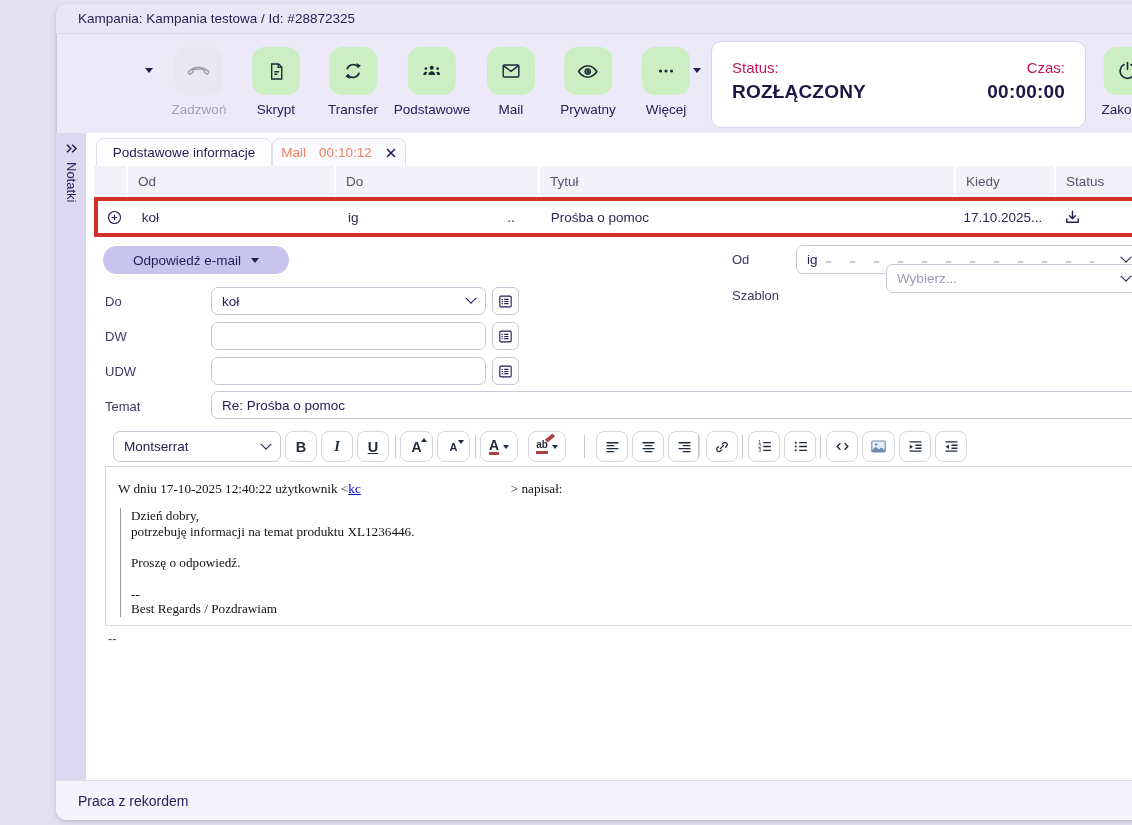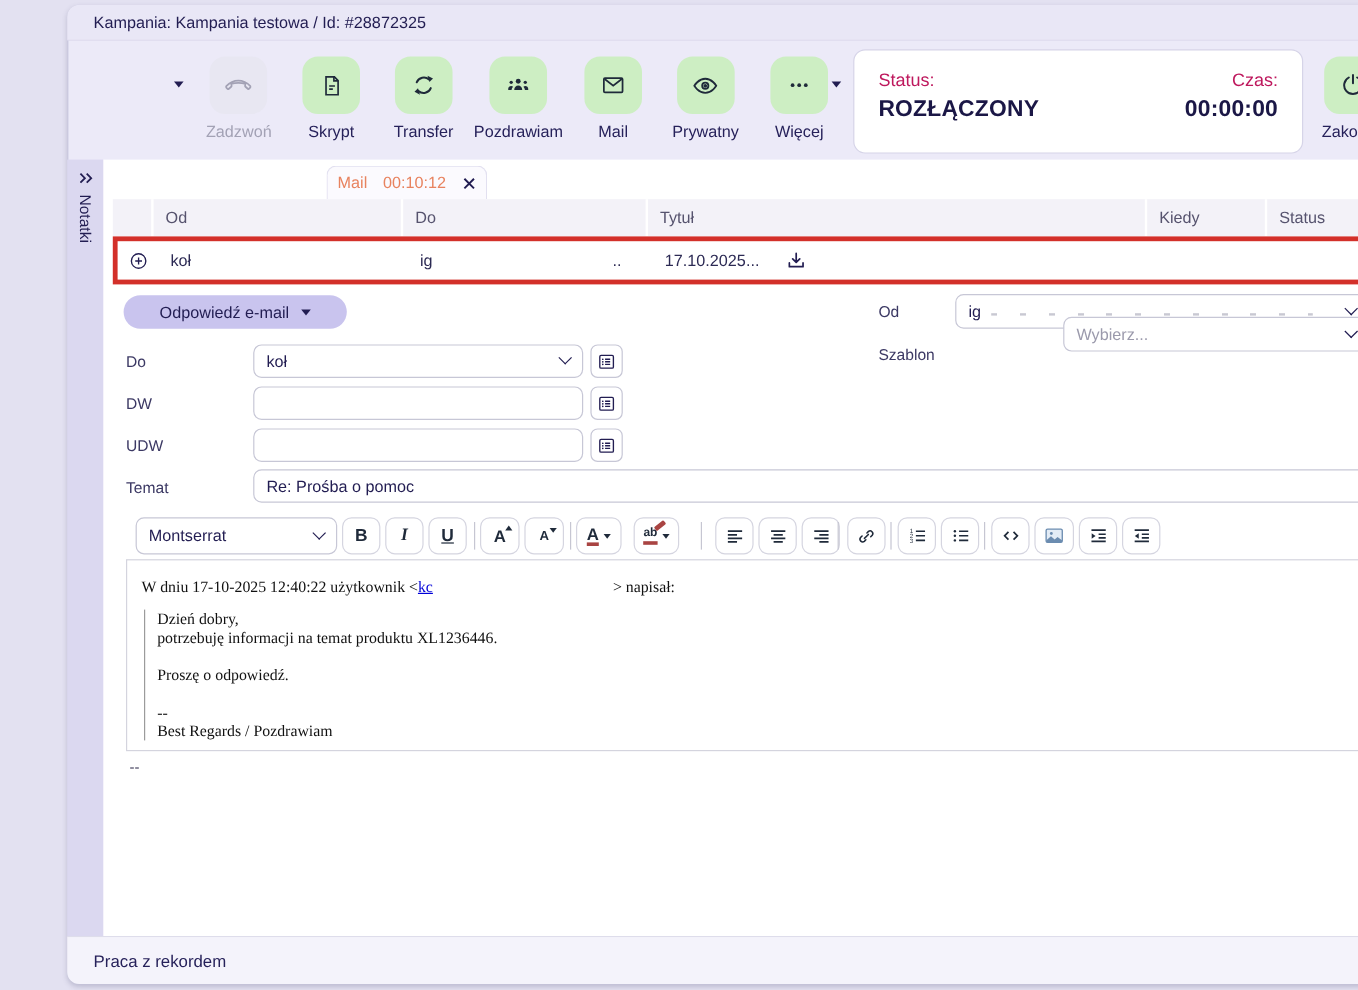--- a/index.html
+++ b/index.html
@@ -178,21 +178,21 @@
     <div class="tile">
       <svg viewBox="0 0 24 24" width="22" height="22" fill="currentColor">
         <circle cx="12" cy="8.4" r="2.2"></circle>
           <path d="M8.4 15.8c0-2 1.6-3.6 3.6-3.6s3.6 1.6 3.6 3.6v.6H8.4z"></path>
         <circle cx="5.6" cy="9.4" r="1.5"></circle>
           <path d="M2.9 15.4c0-1.5 1.2-2.7 2.7-2.7.6 0 1.2.2 1.7.6-.8.8-1.3 1.8-1.4 3H2.9z"></path>
         <circle cx="18.4" cy="9.4" r="1.5"></circle>
           <path d="M21.1 15.4c0-1.5-1.2-2.7-2.7-2.7-.6 0-1.2.2-1.7.6.8.8 1.3 1.8 1.4 3h3z"></path>
       </svg>
     </div>
-    <span class="lbl">Pozdrawiam</span>
+    <span class="lbl">Podstawowe</span>
   </div>
 
   <div class="tbi tbi6">
     <div class="tile">
       <svg viewBox="0 0 24 24" width="22" height="22" fill="none" stroke="currentColor" stroke-width="1.6">
         <rect x="3.5" y="5.5" width="17" height="13" rx="1"></rect>
           <path d="M4.2 6.4l7.8 6 7.8-6"></path>
       </svg>
     </div>
     <span class="lbl">Mail</span>
@@ -246,20 +246,23 @@
 
   <div class="notes-strip">
     <svg viewBox="0 0 20 20" width="15" height="15" fill="none" stroke="currentColor" stroke-width="2">
       <path d="M4 5l5 5-5 5M11 5l5 5-5 5"></path>
     </svg>
     <span class="notes-vert">Notatki</span>
   </div>
 
   <div class="vscroll-strip"></div>
 
+  <div class="tab active">
+    <span>Podstawowe informacje</span>
+  </div>
   <div class="tab mailtab">
     <span class="org">Mail</span>
     <span class="org">00:10:12</span>
     <span class="xicon">
       <svg viewBox="0 0 12 12" width="12" height="12" stroke="currentColor" stroke-width="1.6">
           <path d="M2 2l8 8M10 2l-8 8"></path>
         </svg>
     </span>
   </div>
 
@@ -277,20 +280,21 @@
       <svg viewBox="0 0 24 24" width="17" height="17" fill="none" stroke="currentColor" stroke-width="1.6">
         <circle cx="12" cy="12" r="8.5"></circle>
           <path d="M12 8v8M8 12h8"></path>
       </svg>
     </div>
     <div class="td w-od">koł</div>
     <div class="td docell w-do">
       <span>ig</span>
       <span>..</span>
     </div>
+    <div class="td w-ty">Prośba o pomoc</div>
     <div class="td w-ki">17.10.2025...</div>
     <div class="td w-st">
       <span class="dl-icon">
         <svg viewBox="0 0 24 24" width="19" height="19" fill="none" stroke="currentColor" stroke-width="1.8" stroke-linecap="round" stroke-linejoin="round">
           <path d="M12 4v9M8.3 9.8L12 13.5l3.7-3.7"></path>
             <path d="M4.8 14v4h14.4v-4"></path>
         </svg>
       </span>
     </div>
   </div>

